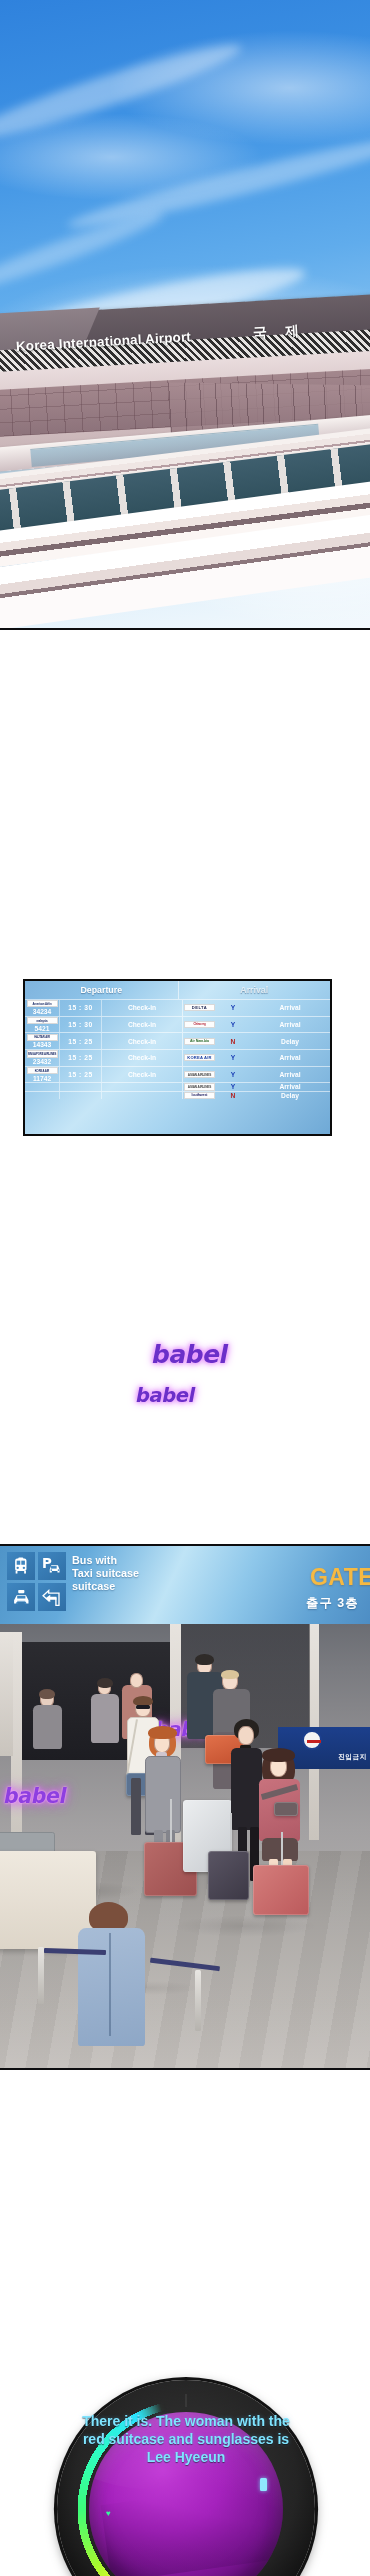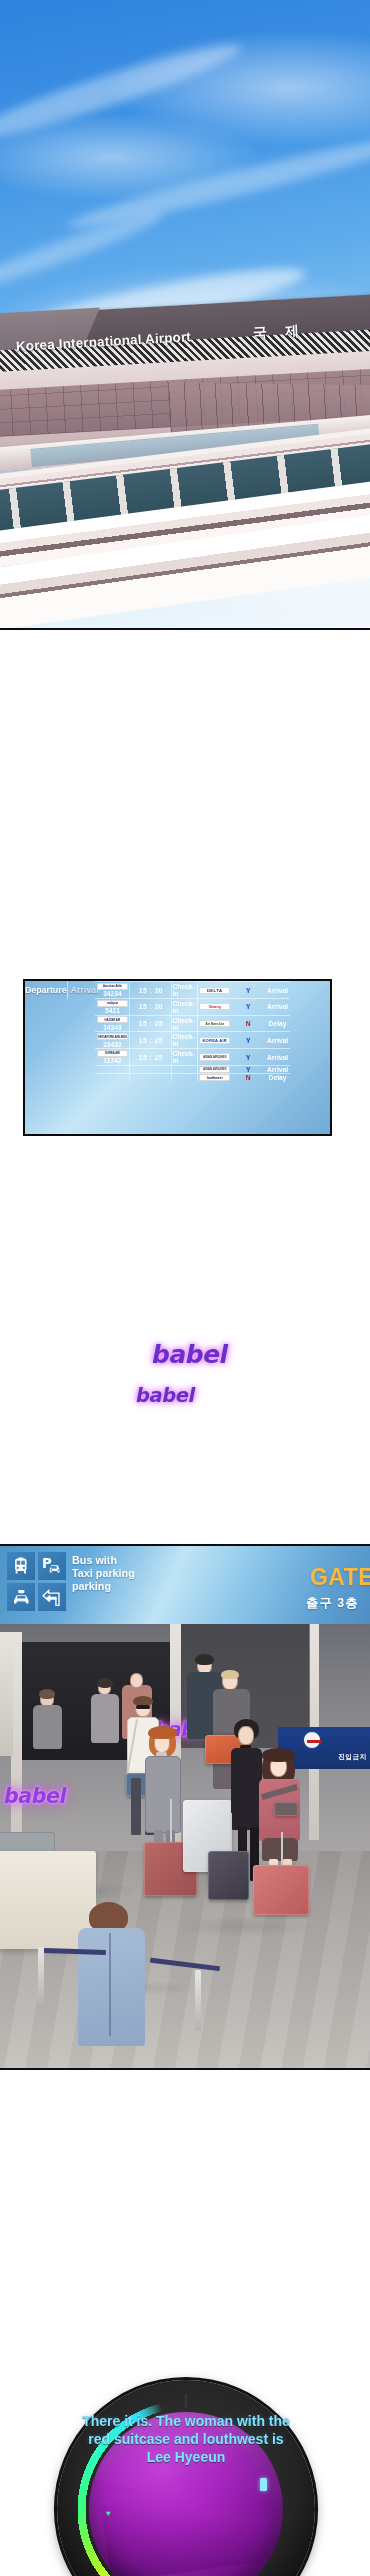--- a/index.html
+++ b/index.html
@@ -142,21 +142,21 @@
   .yellow-box{ position:absolute; left:126px; top:523px; width:6.7px; height:10.3px; background:#f0c64a; transform:rotate(-7deg); border:0.5px solid #8a7030;}
   .traffic-light{ position:absolute; left:155px; top:564px; width:4.6px; height:4.6px; border-radius:50%; background:#3fcf3f; box-shadow:0 0 3.1px #3fcf3f;}
   .pole{ position:absolute; left:154px; top:547px; width:2.1px; height:21.6px; background:#9d9a97; transform:rotate(-7deg);}
 
   
   .panel2 { position:absolute; left:0; top:969px; width:371px; height:180px; }
   .board {
     position:absolute; left:23px; top:10.3px; width:309px; height:157px;
     border:2.1px solid #0a0a0a;
     background:linear-gradient(135deg,#7fb4de 0%,#8dc3e8 18%,#c6e6f7 42%,#a7d4f0 62%,#6fa9d6 100%);
-    display:flex; flex-direction:row; overflow:hidden;
+    display:flex; flex-direction:column; overflow:hidden;
   }
   .board-head { display:flex; height:17.5px; flex:0 0 17.5px;}
   .bh {
     flex:1; display:flex; align-items:center; justify-content:center;
     color:#ffffff; font-weight:bold; font-size:8.8px;
     text-shadow:0 0.5px 1px rgba(40,80,120,.5);
   }
   .bh.dep{ flex:0 0 50%; }
   .bh.arr{ flex:0 0 50%; color:rgba(255,255,255,.72); border-left:0.5px solid rgba(255,255,255,.55);}
   .brow { display:flex; flex:1; border-top:0.5px solid rgba(255,255,255,.55); }
@@ -472,22 +472,22 @@
         </div>
         <div class="ibox">
           <svg width="21.6" height="18.5" viewBox="0 0 42 36">
               <path d="M34 6 h-20 v-5 l-11 10 l11 10 v-5 h14 v14 h6z" fill="none" stroke="#fff" stroke-width="2.6" transform="translate(1,4)"></path>
               <path d="M16 11 l-9 7 l9 7 v-4 h12 v-6 h-12z" fill="#fff" transform="translate(2,2)"></path>
             </svg>
         </div>
       </div>
       <div class="sign-words">
         <div>Bus with</div>
-        <div>Taxi parking</div>
-        <div>parking</div>
+        <div>Taxi suitcase</div>
+        <div>suitcase</div>
       </div>
       <div class="gate-word">GATE</div>
       <div class="gate-ko">출구 3층</div>
     </div>
 
     <div class="concourse">
 
       <div class="darkglass" style="left:20.6px;top:17.5px;width:155px;height:118px;"></div>
       <div class="doorframe" style="left:11.3px;top:8.2px;width:10.3px;height:216px;"></div>
       <div class="doorframe" style="left:170px;top:0px;width:11.3px;height:222px;"></div>
@@ -602,18 +602,18 @@
     <div class="dial-outer">
       <div class="dial-tickring"></div>
       <div class="dial-arc"></div>
       <div class="dial-hatch"></div>
       <div class="dial-inner">
         <div class="glare1"></div>
         <div class="glare2"></div>
       </div>
       <div class="heart">♥</div>
       <div class="nib"></div>
-      <div class="dial-text">There it is. The woman with the red suitcase and louthwest is Lee Hyeeun</div>
+      <div class="dial-text">There it is. The woman with the red suitcase and sunglasses is Lee Hyeeun</div>
     </div>
   </div>
 
 </div>
 
 
 </body></html>

